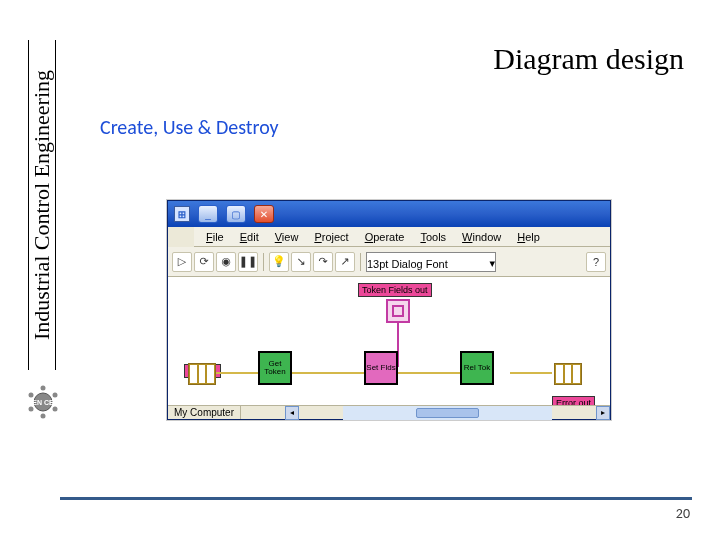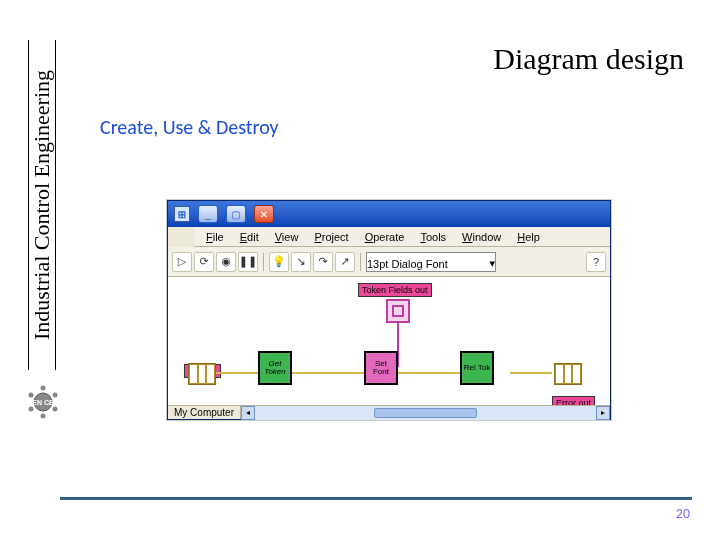--- a/index.html
+++ b/index.html
@@ -46,21 +46,21 @@
     color: #1d4ed8;
   }
   .footer-rule {
     position: absolute;
     left: 60px; right: 28px; bottom: 40px;
     border-top: 3px solid #345a8a;
   }
   .page-num {
     position: absolute;
     right: 30px; bottom: 18px;
-    font-size: 14px; color: #8b5cf6;
+    font-size: 14px; color: #404040;
   }
   
   .win {
     position: absolute;
     left: 167px; top: 200px;
     width: 444px; height: 220px;
     border: 1px solid #0a246a;
     background: #ece9d8;
     font-family: Tahoma, Arial, sans-serif;
     box-shadow: 0 0 0 1px #ccc;
@@ -134,20 +134,21 @@
     overflow: auto;
   }
   .statusbar {
     position: absolute;
     left: 0; right: 0; bottom: 0;
     height: 14px;
     background: #ece9d8;
     border-top: 1px solid #b7b39a;
     display: flex; align-items: center;
     font-size: 10px;
+    gap: 44px;
   }
   .status-cell { padding: 0 6px; border-right: 1px solid #b7b39a; height: 100%; line-height: 14px; }
   .scrollbar-h {
     background: #d8e6f8; flex: 1; height: 14px; position: relative;
   }
   .scroll-thumb { position: absolute; left: 35%; width: 30%; top: 2px; height: 10px; background: #a9c3eb; border: 1px solid #6f94cc; border-radius: 2px; }
   .scroll-arrow { width: 14px; height: 14px; background: #cdd9ee; border: 1px solid #6f94cc; font-size: 8px; display: flex; align-items:center; justify-content:center; }
   
   .node {
     position: absolute;
@@ -257,27 +258,27 @@
       <div class="wire-v" style="left:229px; top:46px; height:44px;"></div>
 
       <div class="tag" style="left:16px; top:87px;">error in</div>
       <div class="io-clust" style="left:20px; top:86px;">
           <span></span>
           <span></span>
           <span></span>
         </div>
       <div class="wire" style="left:48px; top:95px; width:42px;"></div>
 
-      <div class="node green" style="left:90px; top:74px;font-style:italic;">
+      <div class="node green" style="left:90px; top:74px;">
           <span>Get Token</span>
         </div>
       <div class="wire" style="left:124px; top:95px; width:72px;"></div>
 
       <div class="node magenta" style="left:196px; top:74px;">
-          <span>Set Font</span>
+          <span>Set Flds</span>
         </div>
       <div class="wire" style="left:230px; top:95px; width:78px;"></div>
 
       <div class="node green" style="left:292px; top:74px;">
           <span>Rel Tok</span>
         </div>
       <div class="wire" style="left:342px; top:95px; width:42px;"></div>
 
       <div class="tag" style="left:384px; top:72px;margin-top:47px;">Error out</div>
       <div class="io-clust" style="left:386px; top:86px;">

